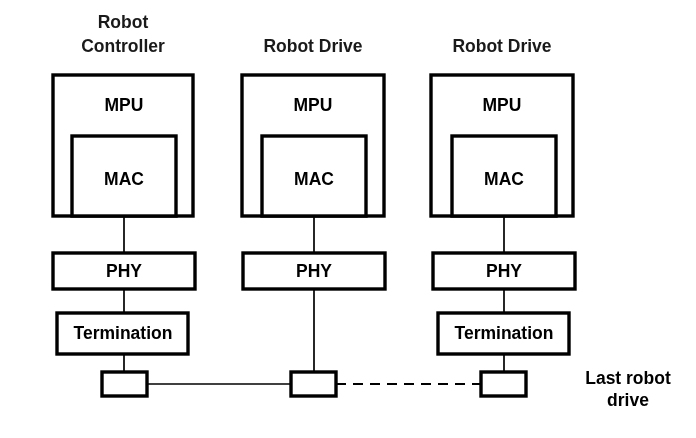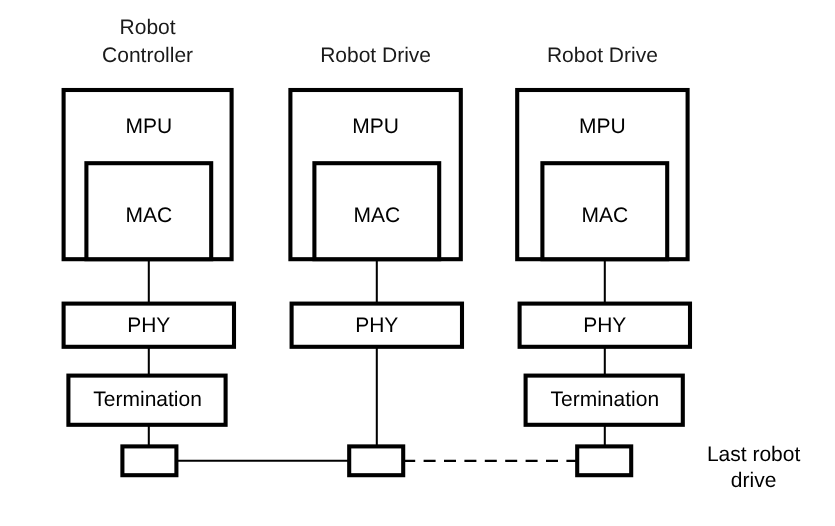--- a/index.html
+++ b/index.html
@@ -9,20 +9,21 @@
   }
   body {
     font-family: "Liberation Sans", sans-serif;
   }
   #diagram-root {
     position: relative;
     width: 696px;
     height: 438px;
     background: #ffffff;
     overflow: hidden;
+    font-weight: bold;
   }
   svg.diagram-canvas {
     position: absolute;
     left: 0;
     top: 0;
     width: 696px;
     height: 438px;
   }
   .box-rect {
     fill: #ffffff;

